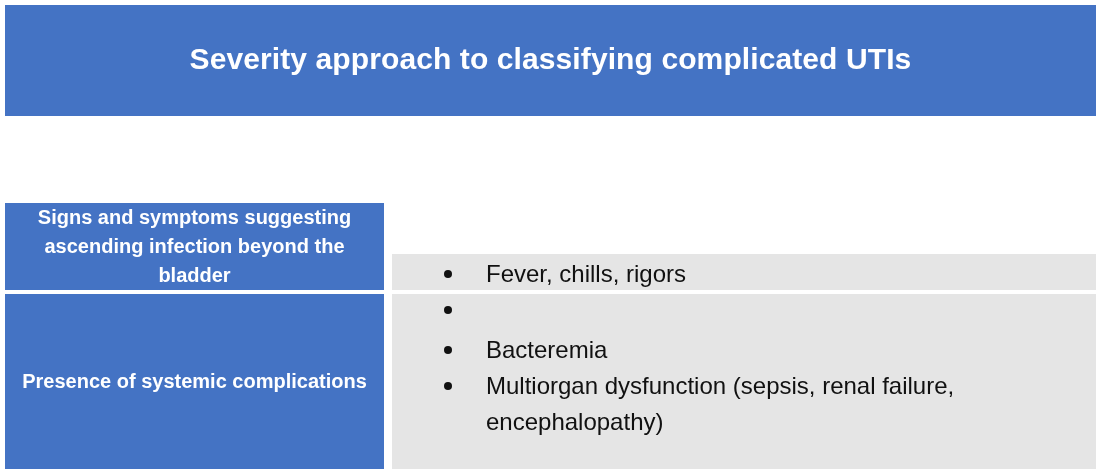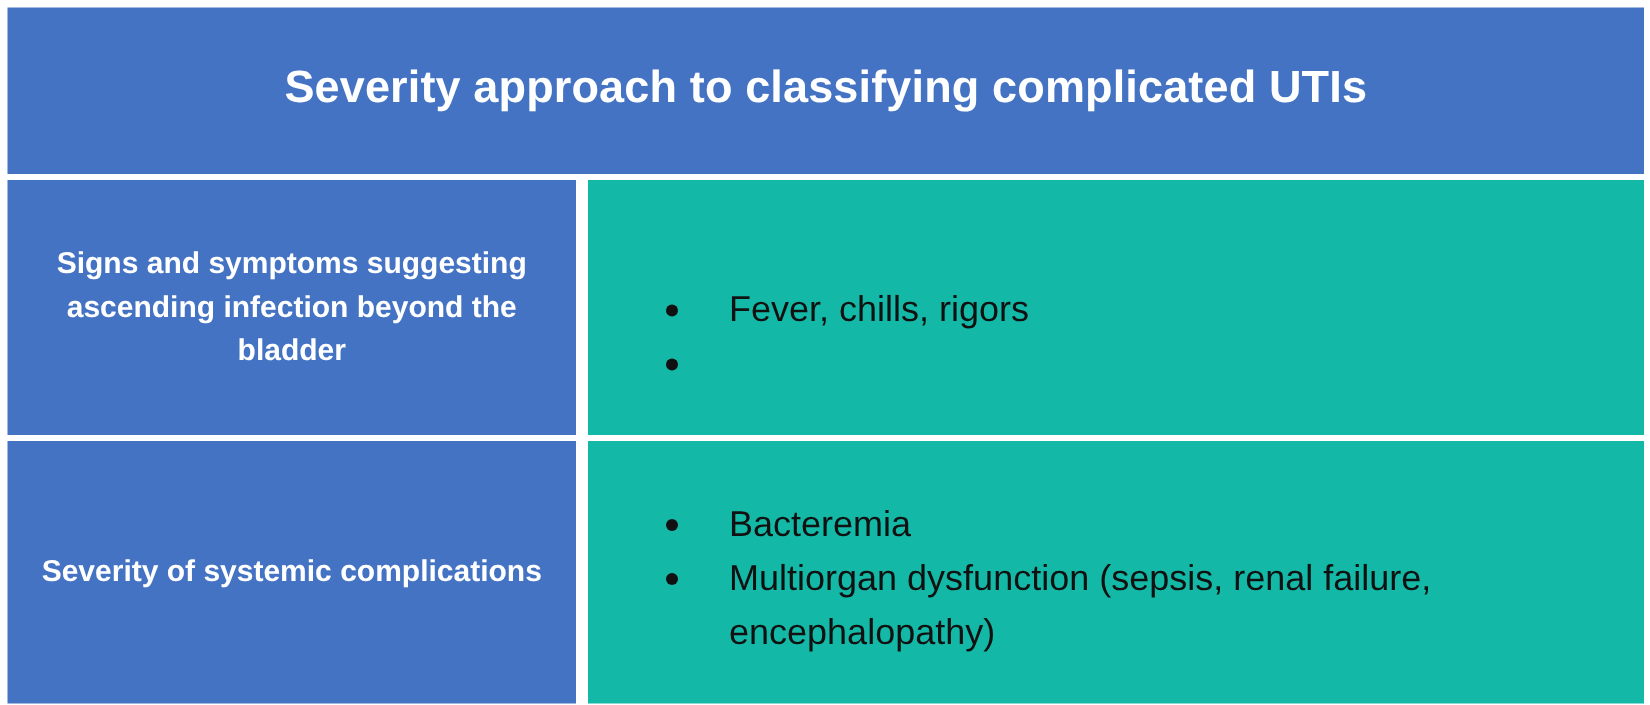--- a/index.html
+++ b/index.html
@@ -48,21 +48,21 @@
     height: 4px;
     background: #ffffff;
     flex: 0 0 auto;
   }
 
   
   .row {
     display: flex;
     flex: 0 0 auto;
   }
-  .row-1 { height: 170px; }
+  .row-1 { height: 170px; align-items: flex-end; }
   .row-2 { height: 175px; }
 
   .cell-label {
     width: 379px;
     flex: 0 0 379px;
     background: #4473c4;
     color: #ffffff;
     font-size: 20px;
     font-weight: bold;
     display: flex;
@@ -73,21 +73,21 @@
     padding: 0 8px;
     box-sizing: border-box;
   }
   .cell-gap {
     width: 8px;
     flex: 0 0 8px;
     background: #ffffff;
   }
   .cell-content {
     flex: 1 1 auto;
-    background: #14b8a6;
+    background: #e5e5e5;
     display: flex;
     align-items: center;
     box-sizing: border-box;
   }
 
   .bullet-list {
     margin: 0;
     padding: 0;
     list-style: none;
     padding-left: 52px;
@@ -140,21 +140,21 @@
         <li class="bullet-item">
           <span class="bullet-dot"></span>
         </li>
       </ul>
     </div>
   </div>
 
   <div class="divider-h"></div>
 
   <div class="row row-2">
-    <div class="cell-label">Severity of systemic complications</div>
+    <div class="cell-label">Presence of systemic complications</div>
     <div class="cell-gap"></div>
     <div class="cell-content">
       <ul class="bullet-list">
         <li class="bullet-item">
           <span class="bullet-dot"></span>
           <span>Bacteremia</span>
         </li>
         <li class="bullet-item">
           <span class="bullet-dot"></span>
           <span>Multiorgan dysfunction (sepsis, renal failure, encephalopathy)</span>

